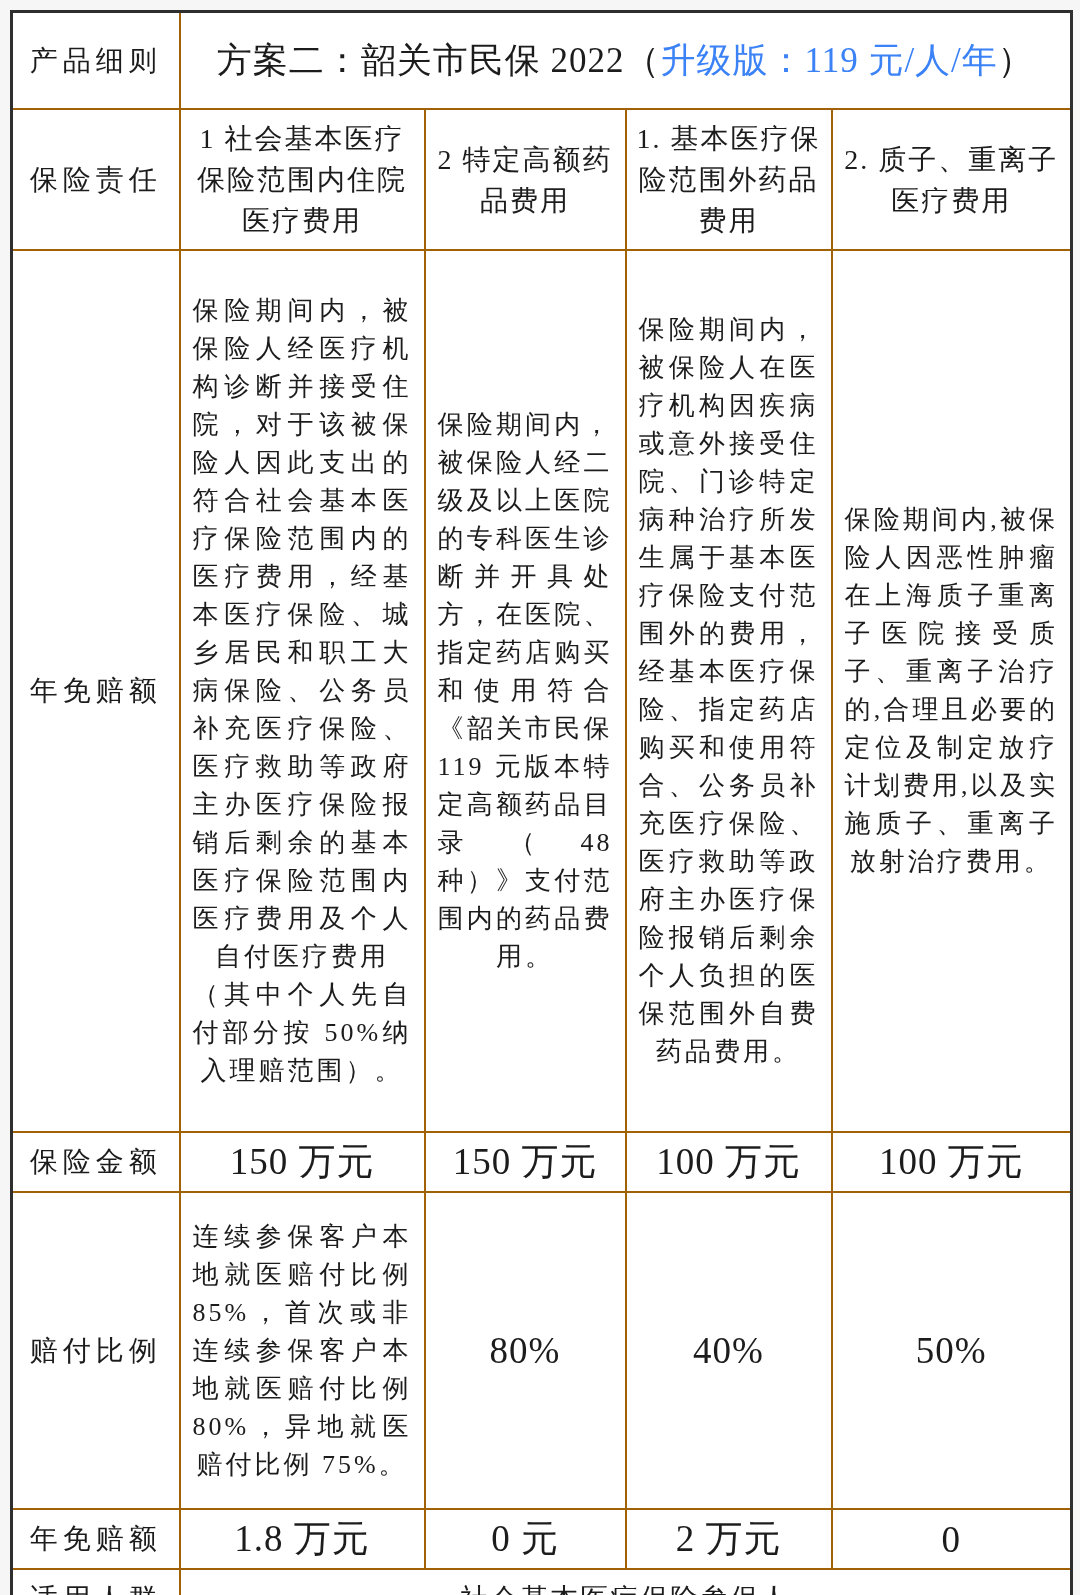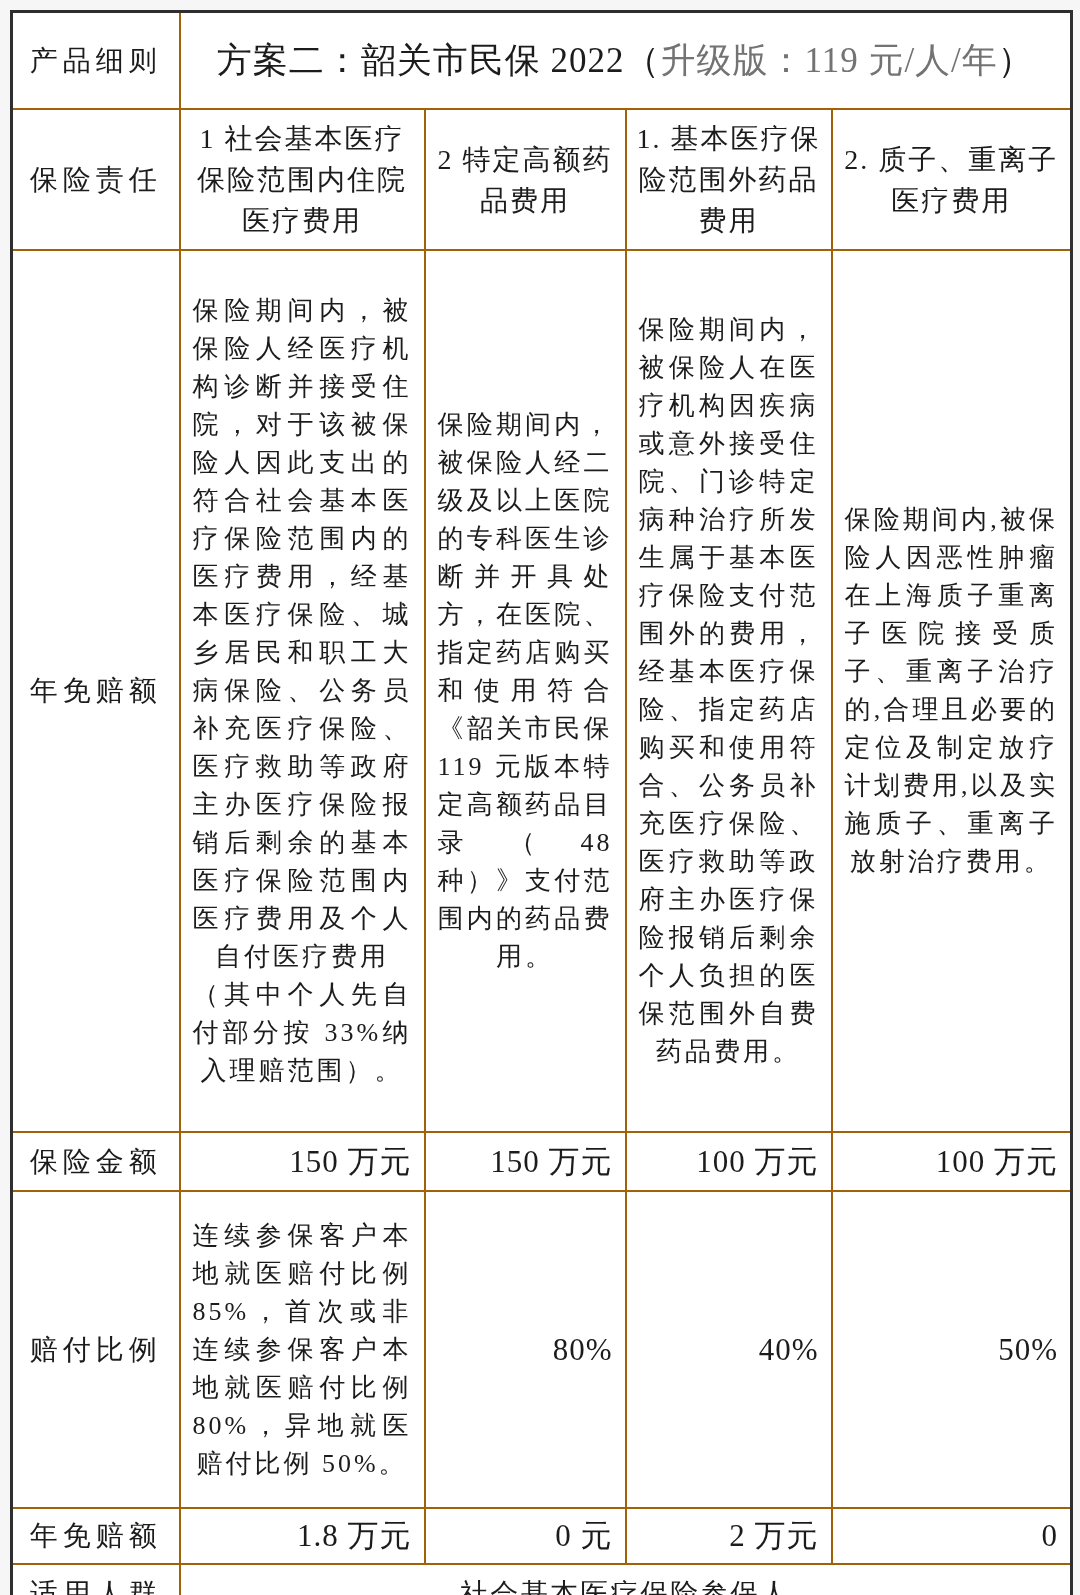--- a/index.html
+++ b/index.html
@@ -38,40 +38,40 @@
     letter-spacing:5px;
     white-space:nowrap;
     padding:4px 2px;
   }
   td.title-cell{
     text-align:center;
     font-size:35px;
     letter-spacing:1px;
     white-space:nowrap;
   }
-  .red{color:#737373;}
+  .red{color:#3b82f6;}
   td.colhead{
     text-align:center;
     font-size:28px;
     line-height:41px;
     letter-spacing:2px;
     padding:4px 10px;
   }
   td.bodytext{
     font-size:26px;
     line-height:38px;
     letter-spacing:3px;
     text-align:justify;
     text-align-last:center;
     padding:10px 12px;
   }
   td.bodytext p{margin:0;}
   td.value{
-    text-align:right;
-    font-size:31px;
+    text-align:center;
+    font-size:37px;
     letter-spacing:1px;
     white-space:nowrap;
   }
   td.spanvalue{
     text-align:center;
     font-size:28px;
     letter-spacing:2px;
     white-space:nowrap;
   }
 </style>
@@ -99,21 +99,21 @@
       <td class="colhead">1 社会基本医疗保险范围内住院医疗费用</td>
       <td class="colhead">2 特定高额药品费用</td>
       <td class="colhead">1. 基本医疗保险范围外药品费用</td>
       <td class="colhead">2. 质子、重离子医疗费用</td>
     </tr>
 
     <tr class="r-cover">
       <td class="rowlabel">年免赔额</td>
       <td class="bodytext">
         <p>保险期间内，被保险人经医疗机构诊断并接受住院，对于该被保险人因此支出的符合社会基本医疗保险范围内的医疗费用，经基本医疗保险、城乡居民和职工大病保险、公务员补充医疗保险、医疗救助等政府主办医疗保险报销后剩余的基本医疗保险范围内医疗费用及个人自付医疗费用</p>
-        <p>（其中个人先自付部分按 33%纳入理赔范围）。</p>
+        <p>（其中个人先自付部分按 50%纳入理赔范围）。</p>
       </td>
       <td class="bodytext">
         <p>保险期间内，被保险人经二级及以上医院的专科医生诊断并开具处方，在医院、指定药店购买和使用符合《韶关市民保 119 元版本特定高额药品目录（48 种）》支付范围内的药品费用。</p>
       </td>
       <td class="bodytext">
         <p>保险期间内，被保险人在医疗机构因疾病或意外接受住院、门诊特定病种治疗所发生属于基本医疗保险支付范围外的费用，经基本医疗保险、指定药店购买和使用符合、公务员补充医疗保险、医疗救助等政府主办医疗保险报销后剩余个人负担的医保范围外自费药品费用。</p>
       </td>
       <td class="bodytext">
         <p>保险期间内,被保险人因恶性肿瘤在上海质子重离子医院接受质子、重离子治疗的,合理且必要的定位及制定放疗计划费用,以及实施质子、重离子放射治疗费用。</p>
       </td>
@@ -123,21 +123,21 @@
       <td class="rowlabel">保险金额</td>
       <td class="value">150 万元</td>
       <td class="value">150 万元</td>
       <td class="value">100 万元</td>
       <td class="value">100 万元</td>
     </tr>
 
     <tr class="r-ratio">
       <td class="rowlabel">赔付比例</td>
       <td class="bodytext">
-        <p>连续参保客户本地就医赔付比例85%，首次或非连续参保客户本地就医赔付比例80%，异地就医赔付比例 50%。</p>
+        <p>连续参保客户本地就医赔付比例85%，首次或非连续参保客户本地就医赔付比例80%，异地就医赔付比例 75%。</p>
       </td>
       <td class="value">80%</td>
       <td class="value">40%</td>
       <td class="value">50%</td>
     </tr>
 
     <tr class="r-deduct">
       <td class="rowlabel">年免赔额</td>
       <td class="value">1.8 万元</td>
       <td class="value">0 元</td>

